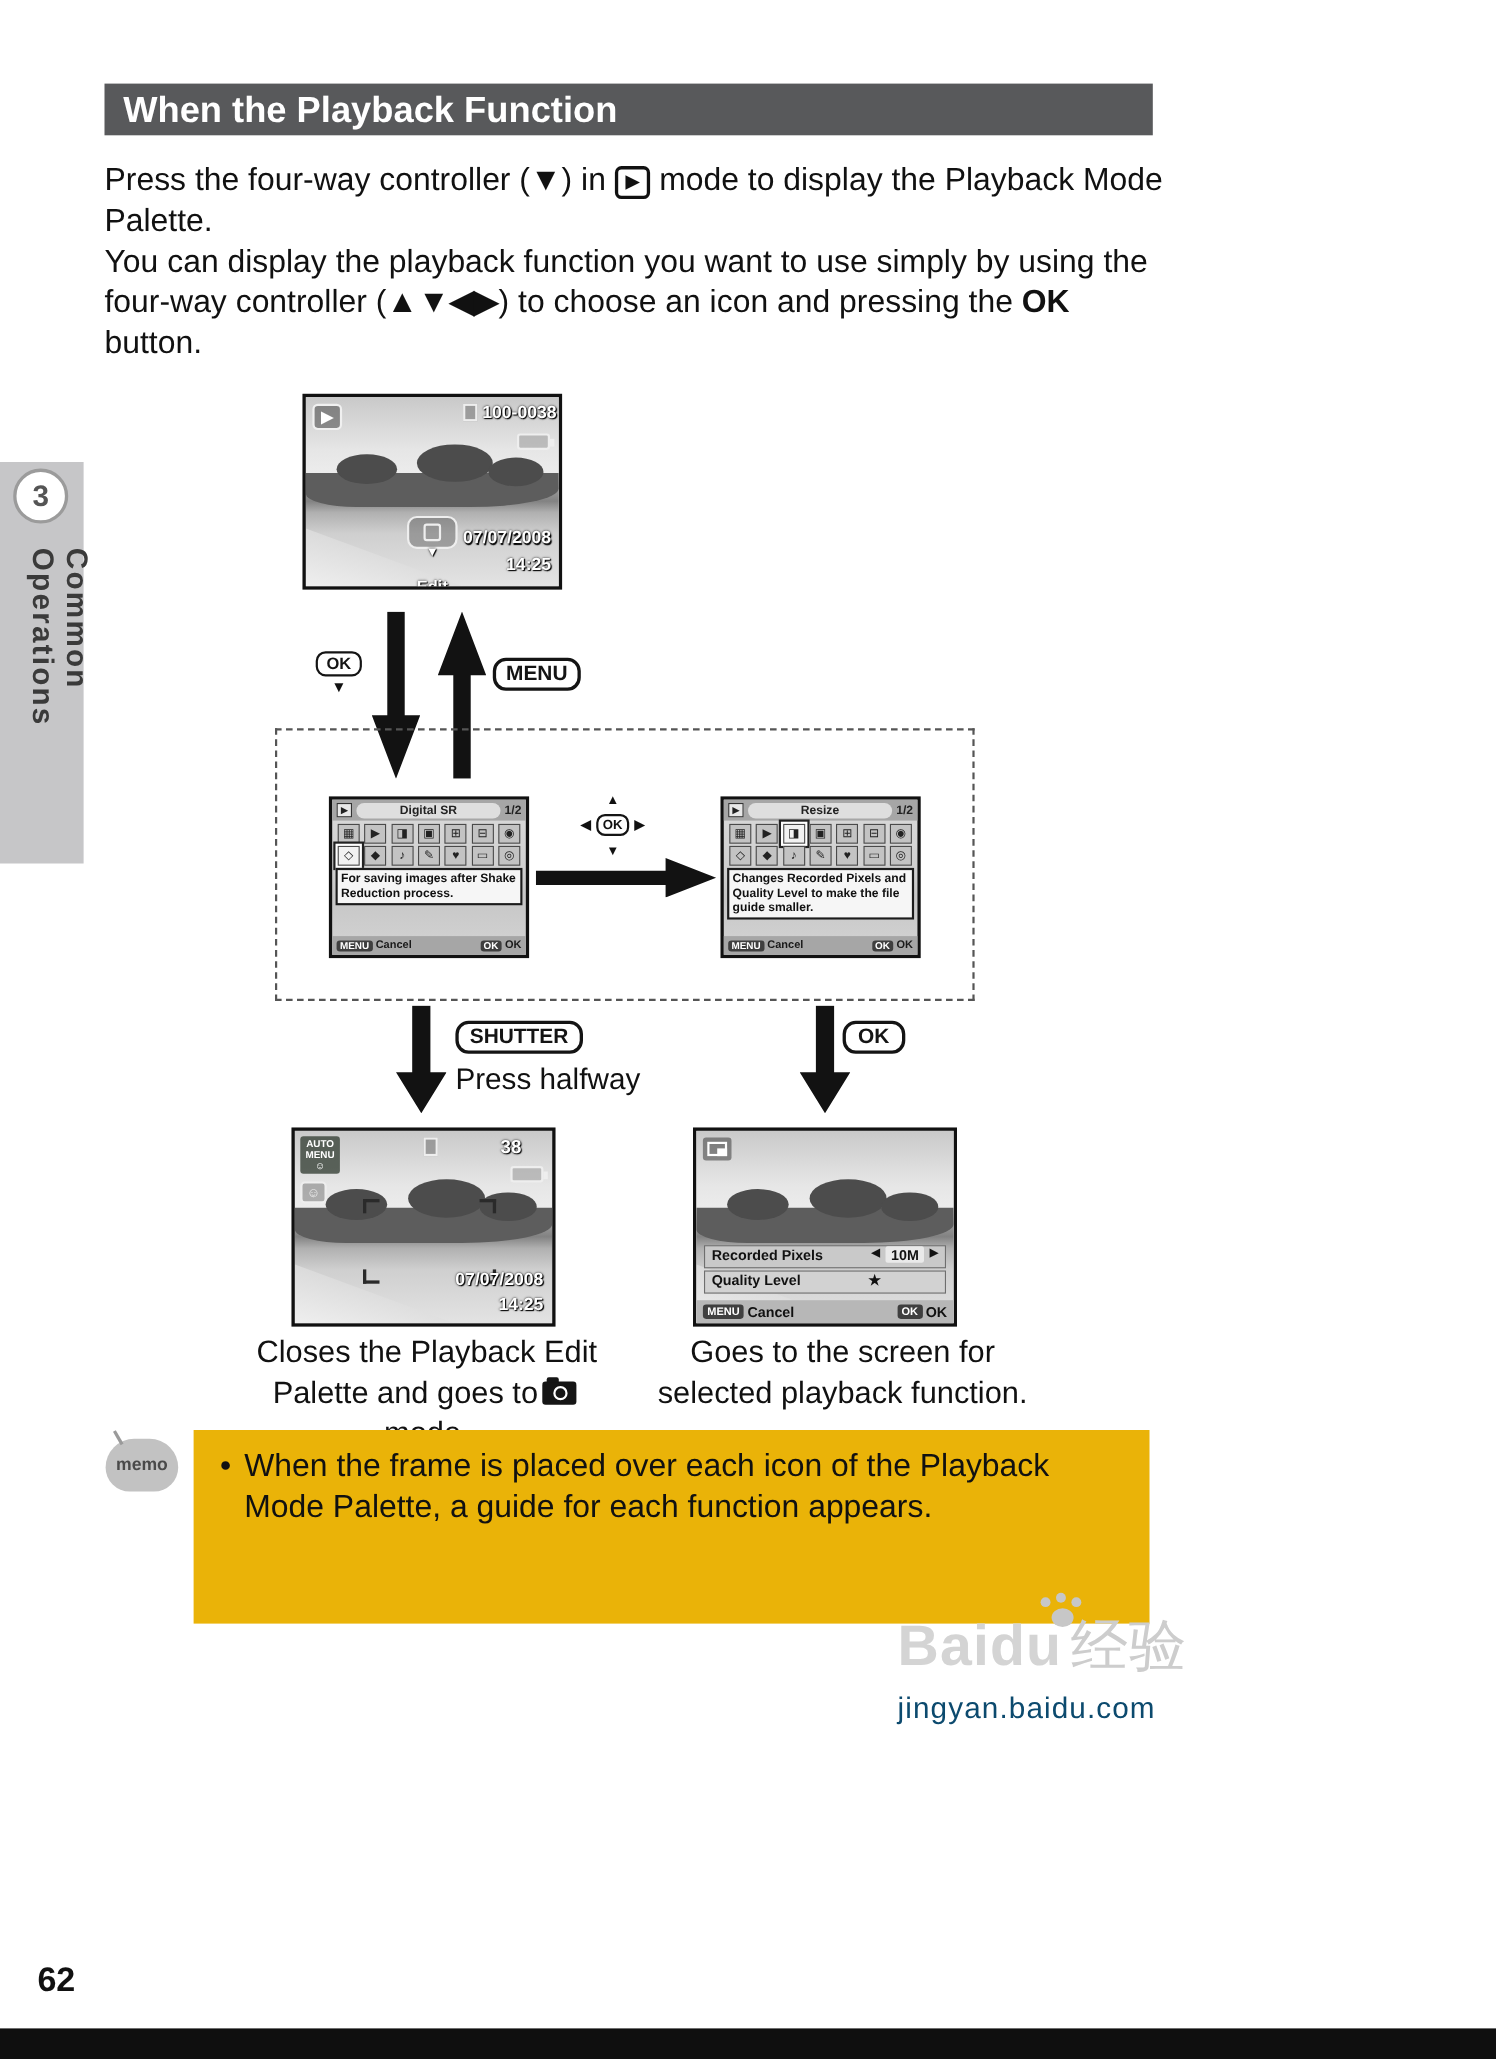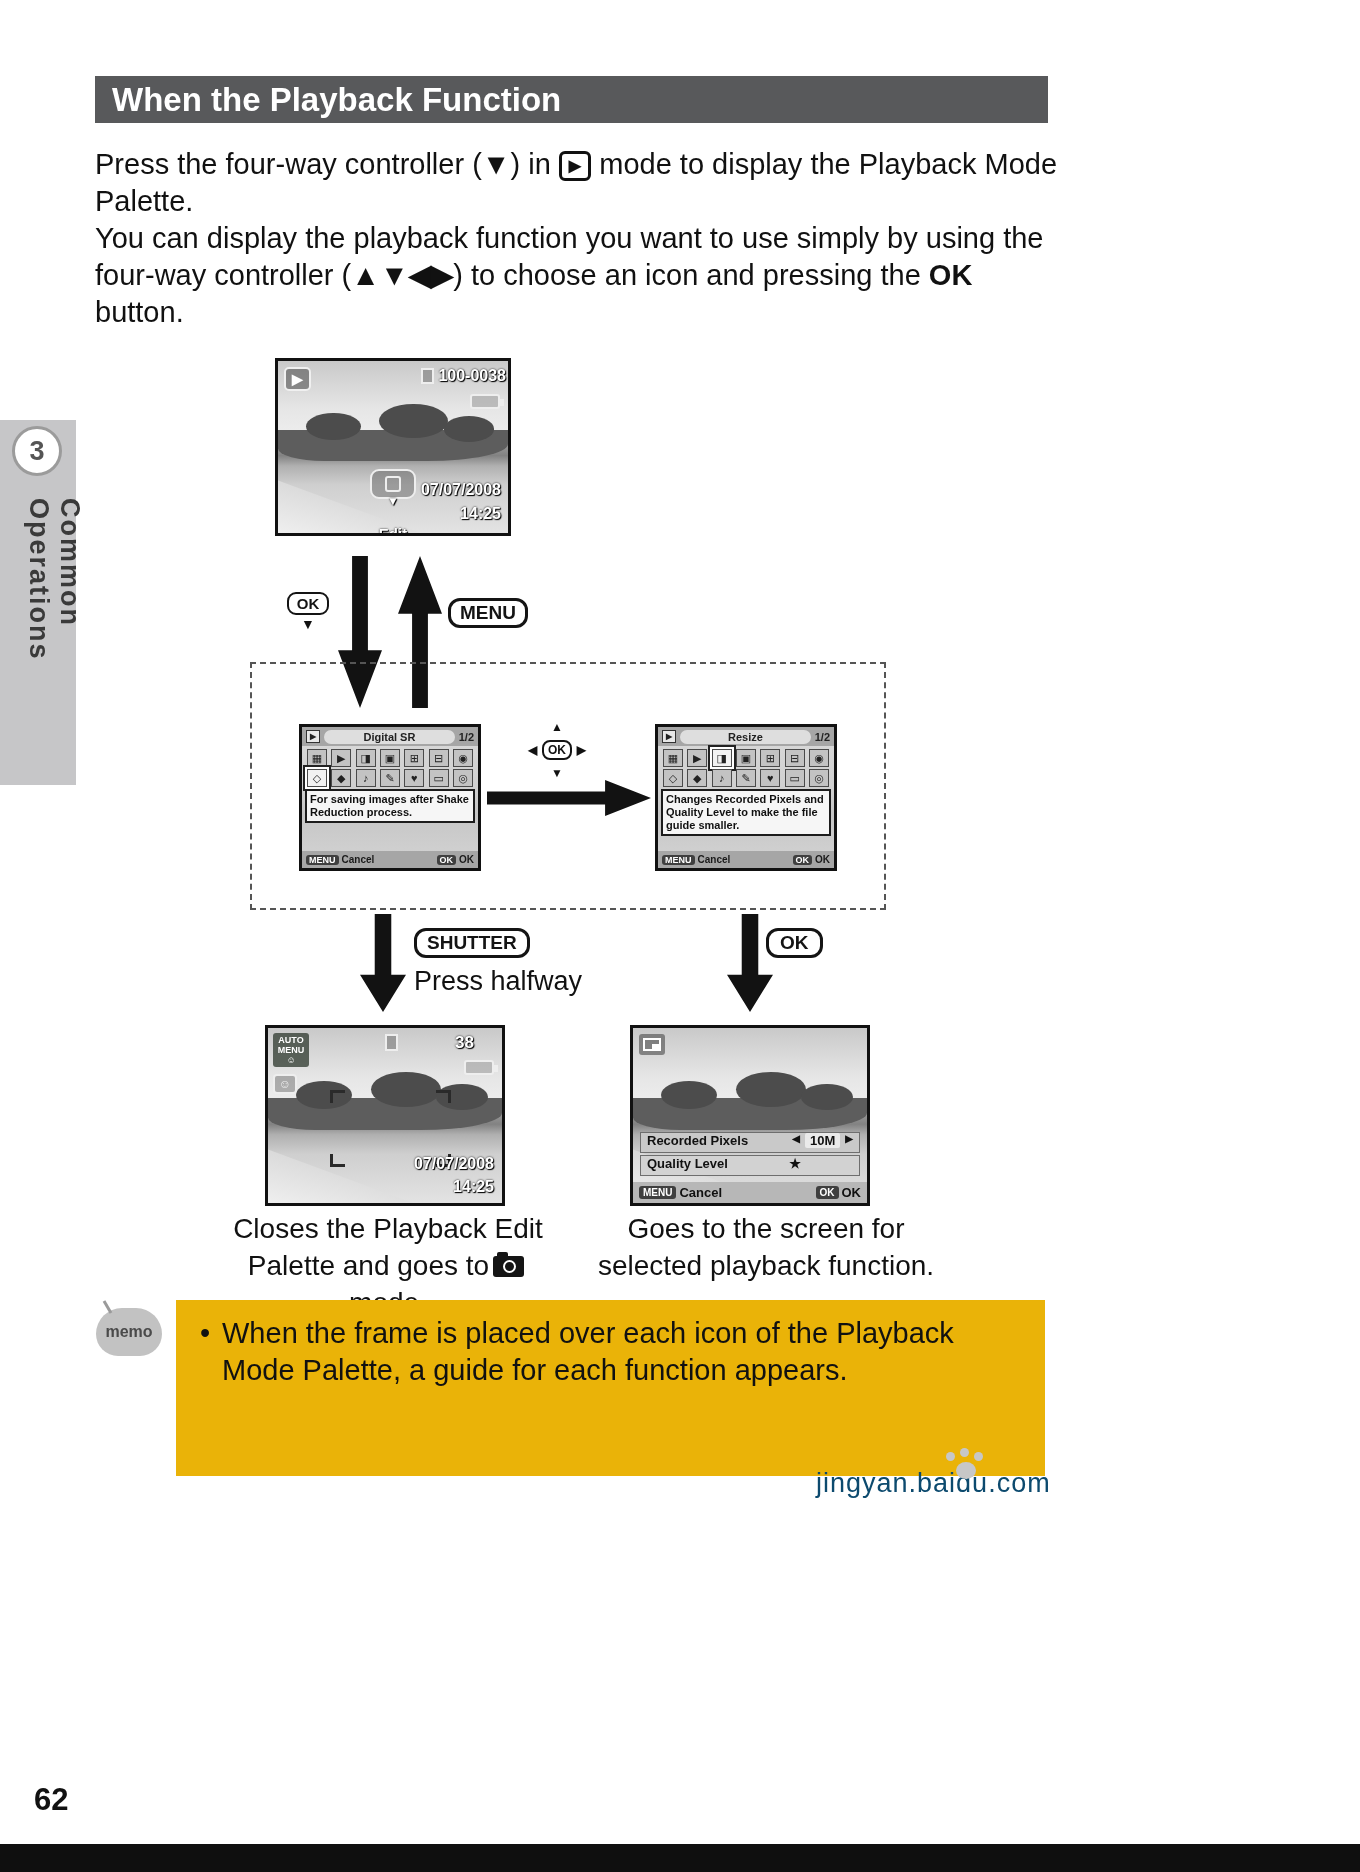--- a/index.html
+++ b/index.html
@@ -379,20 +379,23 @@
     <span>Goes to the screen for</span><br>
     <span>selected playback function.</span>
   </div>
 
   <div class="memo-icon">memo</div>
   <div class="memo-box">
       <div class="memo-item">When the frame is placed over each icon of the Playback Mode Palette, a guide for each function appears.</div>
     </div>
 
   <div class="wm">
+    <div class="wm-brand">
+      <span>Baidu</span><span class="wm-cn">经验</span>
+    </div>
     <div class="wm-url">jingyan.baidu.com</div>
     <div class="paw">
         <i></i>
         <i></i>
         <i></i>
         <i></i>
       </div>
   </div>
 
   <div class="page-num">62</div>

